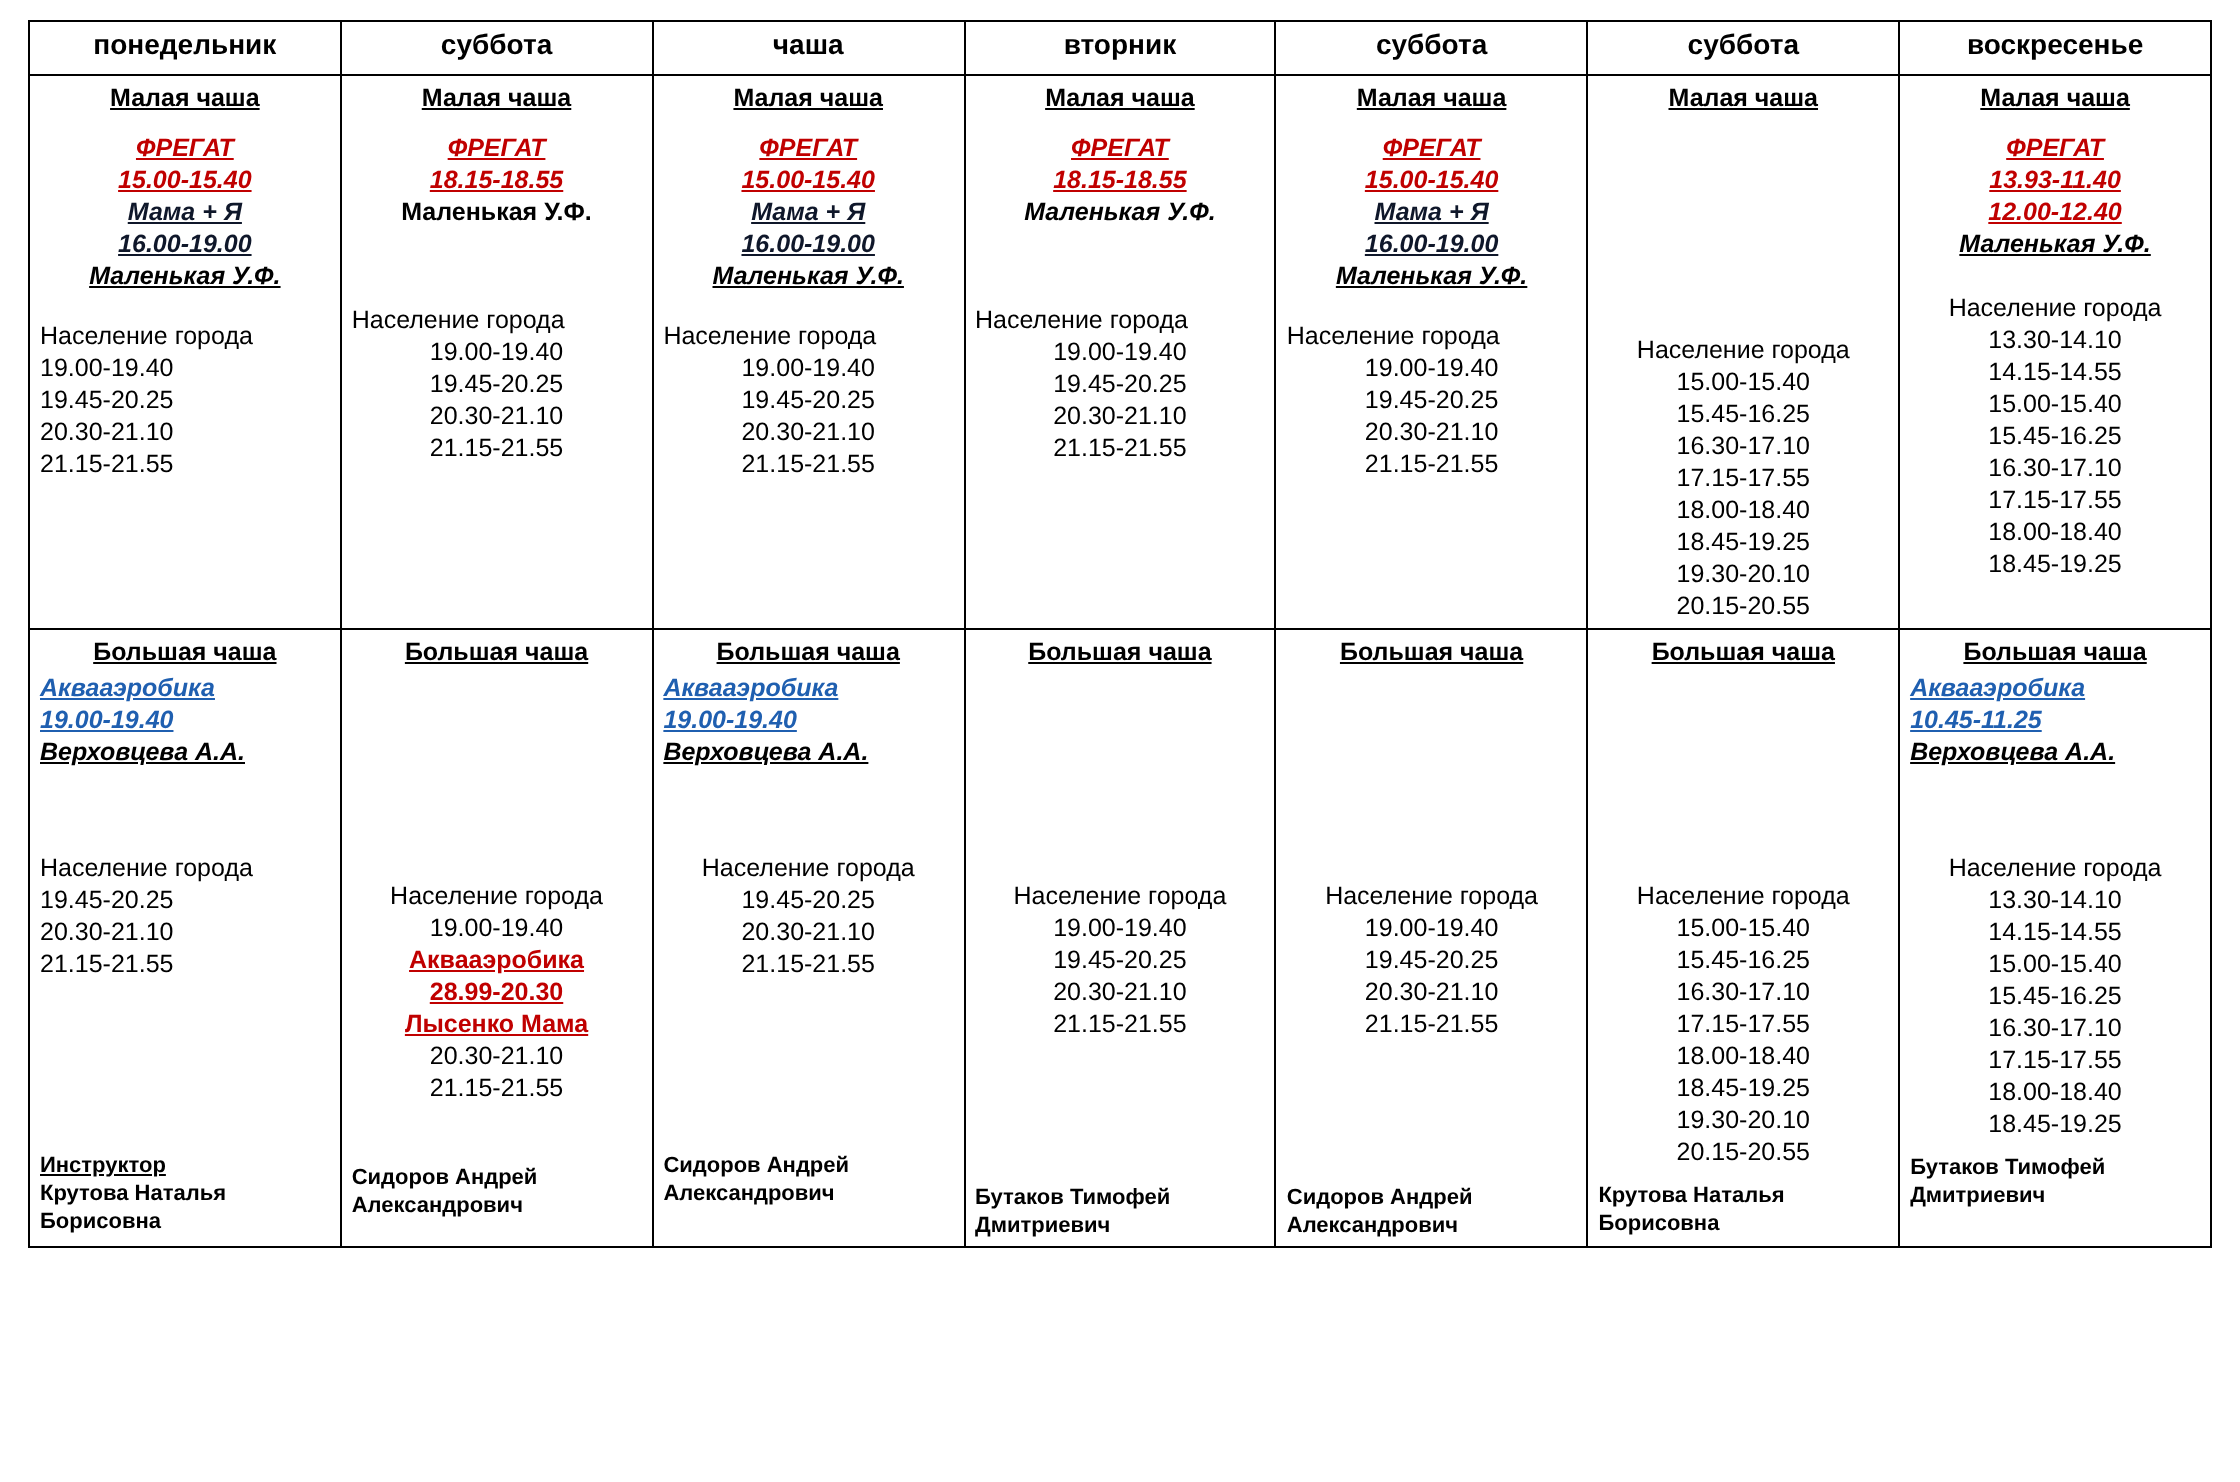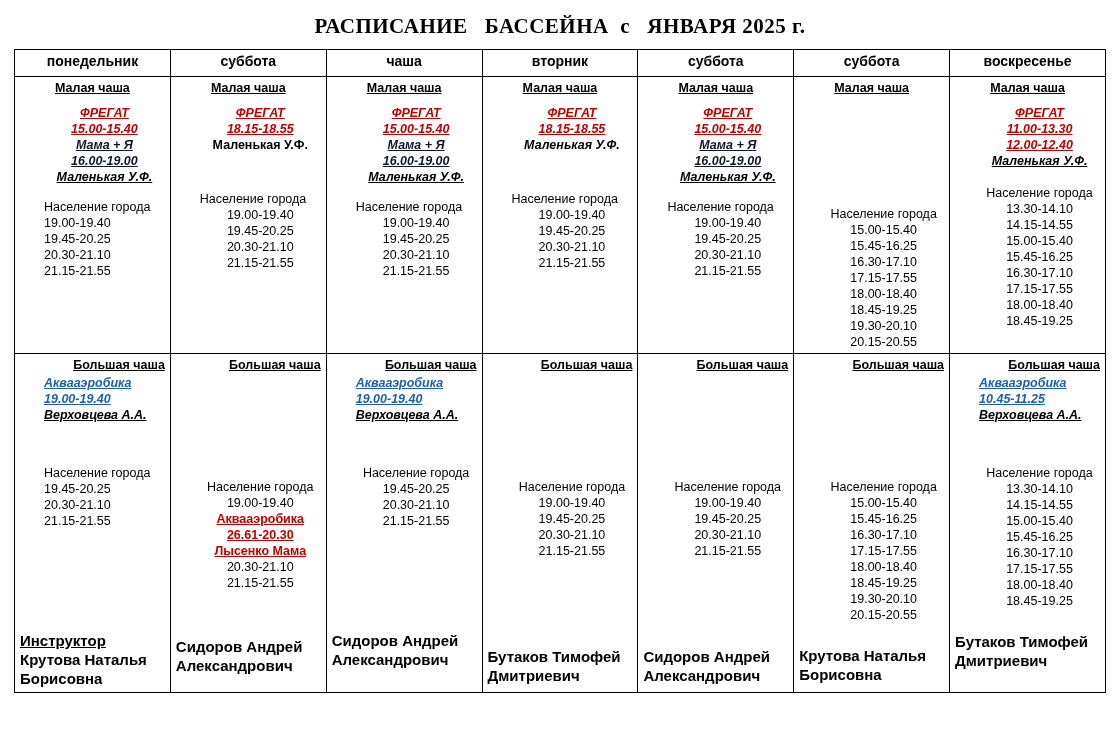--- a/index.html
+++ b/index.html
@@ -59,27 +59,26 @@
     line-height: 1.28;
   }
   .sect-head {
     text-align: center;
     font-weight: bold;
     text-decoration: underline;
     margin-bottom: 2px;
     white-space: nowrap;
   }
   .sect-head.left {
-    text-align: right;
+    text-align: center;
     font-style: normal;
     font-weight: bold;
   }
   .lines {
     text-align: center;
-    margin-left: 24px;
   }
   .lines.left {
     text-align: left;
   }
   .line {
     white-space: nowrap;
   }
   .red {
     color: #c00000;
   }
@@ -95,33 +94,31 @@
   .spacer-sm { height: 7px; }
   .spacer-md { height: 14px; }
   .spacer-lg { height: 22px; }
   .pop-head {
     text-align: center;
     white-space: nowrap;
   }
   .pop-head.left { text-align: left; }
   .instructor {
     font-family: "Liberation Sans", sans-serif;
-    font-size: 15px;
+    font-size: 11px;
     font-weight: bold;
     line-height: 1.28;
-    margin-top: 16px;
   }
   .instructor .ttl { text-decoration: underline; }
 </style>
 </head>
 <body>
 
 <div class="page">
 
-  <div class="title">РАСПИСАНИЕ   БАССЕЙНА  с   ЯНВАРЯ 2025 г.</div>
 
   <table class="schedule">
     <thead>
       <tr>
         <th>понедельник</th>
         <th>суббота</th>
         <th>чаша</th>
         <th>вторник</th>
         <th>суббота</th>
         <th>суббота</th>
@@ -263,21 +260,21 @@
             </div>
           </div>
         </td>
 
         <td class="cell">
           <div class="block">
             <div class="sect-head">Малая чаша</div>
             <div class="spacer-sm"></div>
             <div class="lines">
               <div class="line bold ital uline red">ФРЕГАТ</div>
-              <div class="line bold ital uline red">11.00-13.30</div>
+              <div class="line bold ital uline red">13.93-11.40</div>
               <div class="line bold ital uline red">12.00-12.40</div>
               <div class="line bold ital uline">Маленькая У.Ф.</div>
             </div>
             <div class="spacer-md" style="height:16px"></div>
             <div class="lines">
               <div class="line pop-head">Население города</div>
               <div class="line">13.30-14.10</div>
               <div class="line">14.15-14.55</div>
               <div class="line">15.00-15.40</div>
               <div class="line">15.45-16.25</div>
@@ -317,21 +314,21 @@
         </td>
 
         <td class="cell">
           <div class="block">
             <div class="sect-head left uline">Большая чаша</div>
             <div class="spacer-lg" style="height:104px"></div>
             <div class="lines">
               <div class="line pop-head">Население города</div>
               <div class="line">19.00-19.40</div>
               <div class="line bold uline red">Аквааэробика</div>
-              <div class="line bold uline red">26.61-20.30</div>
+              <div class="line bold uline red">28.99-20.30</div>
               <div class="line bold uline red">Лысенко Мама</div>
               <div class="line">20.30-21.10</div>
               <div class="line">21.15-21.55</div>
             </div>
             <div class="spacer-lg" style="height:30px"></div>
             <div class="instructor">
               <div class="line">Сидоров Андрей</div>
               <div class="line">Александрович</div>
             </div>
           </div>

